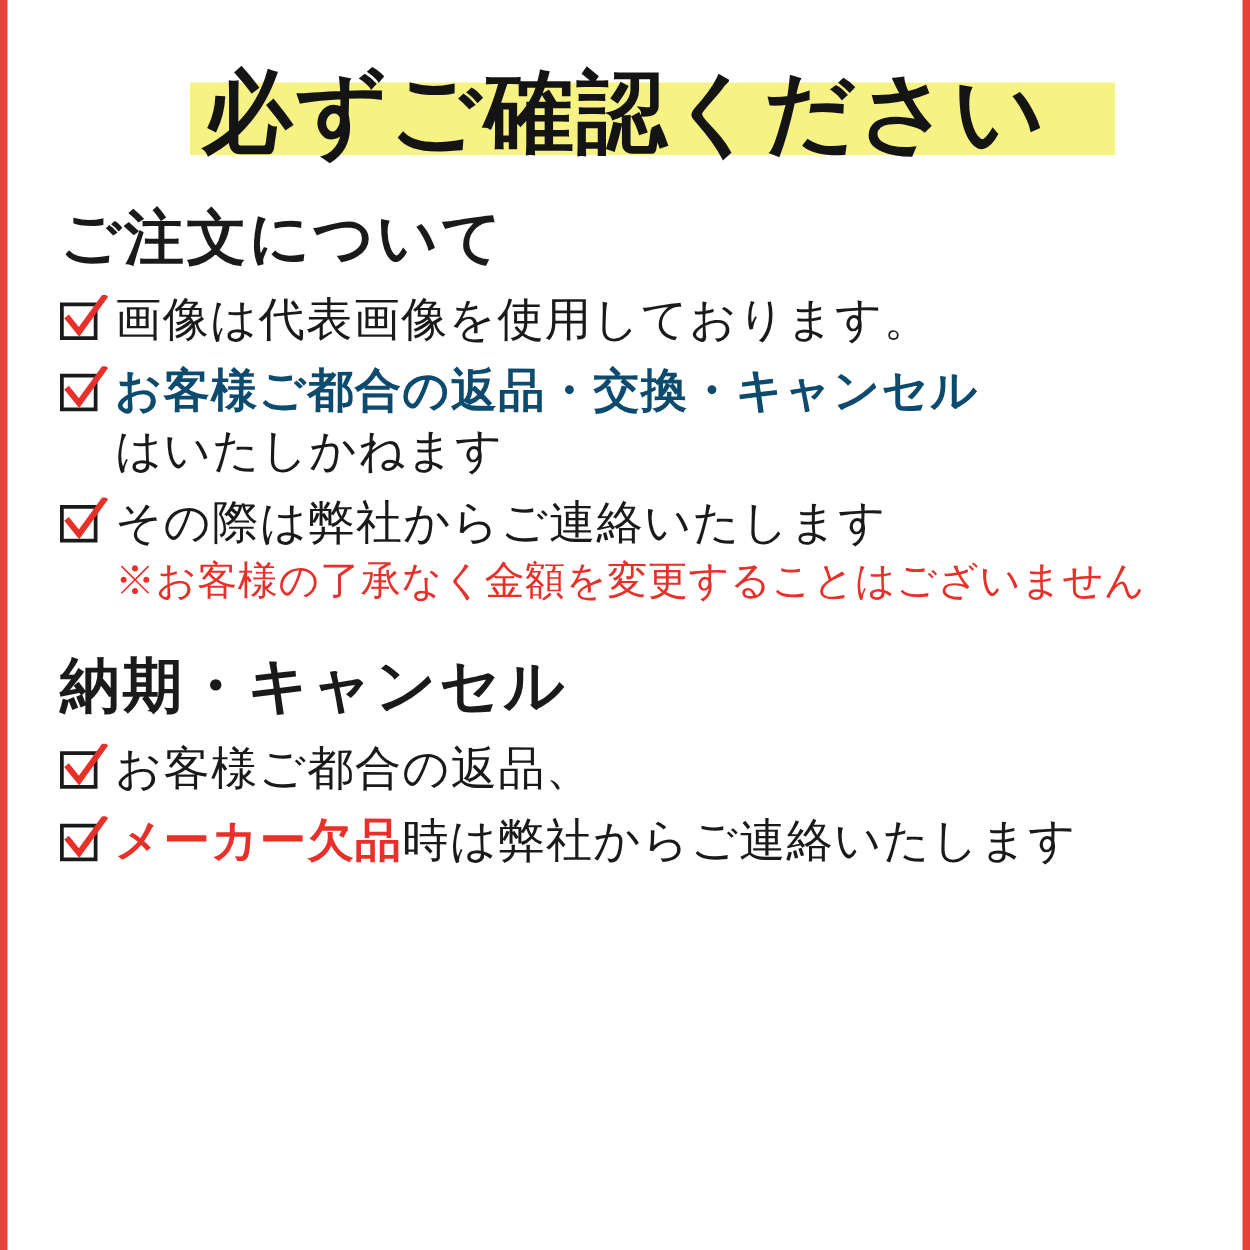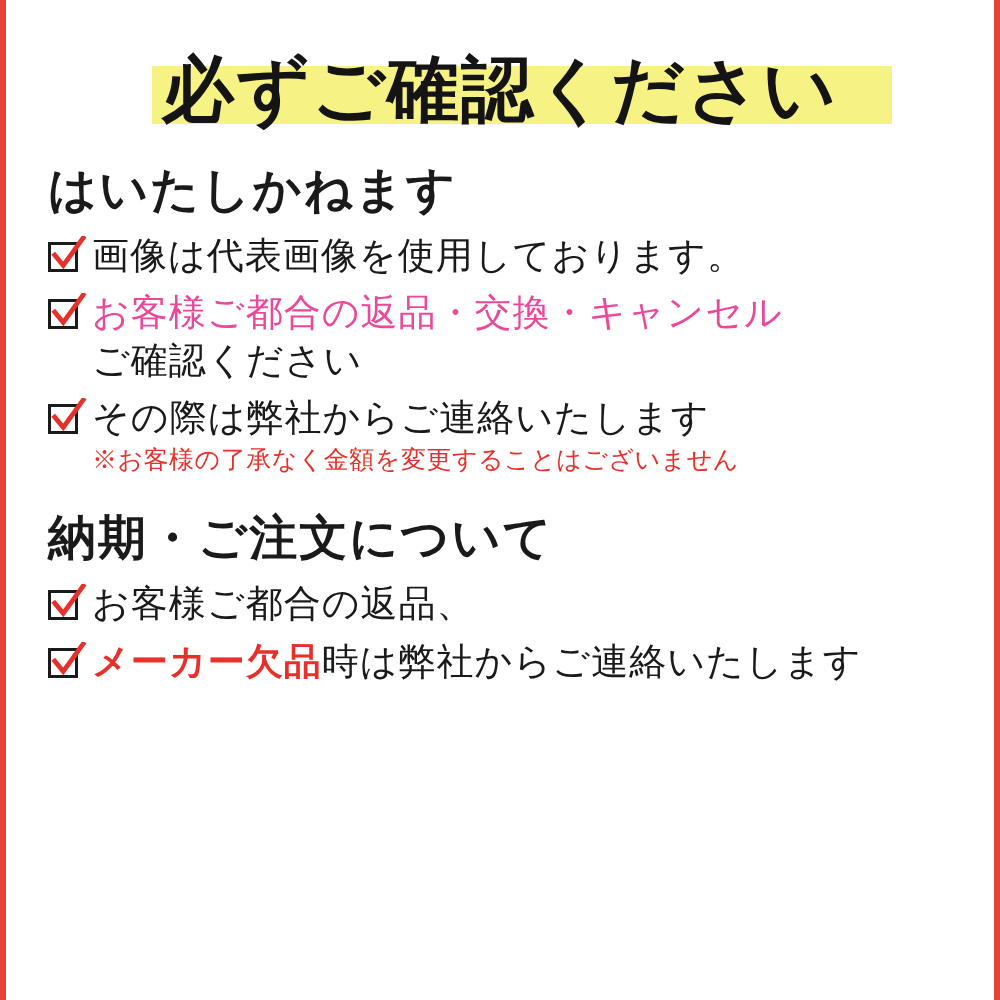--- a/index.html
+++ b/index.html
@@ -109,48 +109,48 @@
   }
   .line {
     font-family: "DejaVu Serif", "Liberation Serif", serif;
     font-size: 37px;
     line-height: 1.28;
     color: #1a1a1a;
     letter-spacing: 1px;
     white-space: nowrap;
   }
   .line.red {
-    color: #ec4899;
-    font-weight: 400;
+    color: #0c4a6e;
+    font-weight: 700;
   }
   .line .red-seg {
     color: #e8302a;
     font-weight: 700;
   }
   .note {
     font-family: "DejaVu Serif", "Liberation Serif", serif;
-    font-size: 25px;
+    font-size: 32px;
     color: #e8302a;
     letter-spacing: 0.5px;
     margin-top: 2px;
     white-space: nowrap;
   }
 </style>
 </head>
 <body>
 
 <div class="page">
   <div class="inner">
 
     <div class="title-wrap">
       <div class="title-highlight"></div>
       <div class="title-text">必ずご確認ください</div>
     </div>
 
-    <div class="section-heading">はいたしかねます</div>
+    <div class="section-heading">ご注文について</div>
 
     <div class="item">
       <div class="check">
         <div class="box"></div>
         <svg class="tick" viewBox="0 0 40 40" aria-hidden="true">
             <path d="M6 20 L15 31 L36 2" fill="none" stroke="#e8302a" stroke-width="5" stroke-linecap="square"></path>
           </svg>
       </div>
       <div class="lines">
         <div class="line">画像は代表画像を使用しております。</div>
@@ -159,38 +159,38 @@
 
     <div class="item">
       <div class="check">
         <div class="box"></div>
         <svg class="tick" viewBox="0 0 40 40" aria-hidden="true">
             <path d="M6 20 L15 31 L36 2" fill="none" stroke="#e8302a" stroke-width="5" stroke-linecap="square"></path>
           </svg>
       </div>
       <div class="lines">
         <div class="line red">お客様ご都合の返品・交換・キャンセル</div>
-        <div class="line">ご確認ください</div>
+        <div class="line">はいたしかねます</div>
       </div>
     </div>
 
     <div class="item">
       <div class="check">
         <div class="box"></div>
         <svg class="tick" viewBox="0 0 40 40" aria-hidden="true">
             <path d="M6 20 L15 31 L36 2" fill="none" stroke="#e8302a" stroke-width="5" stroke-linecap="square"></path>
           </svg>
       </div>
       <div class="lines">
         <div class="line">その際は弊社からご連絡いたします</div>
         <div class="note">※お客様の了承なく金額を変更することはございません</div>
       </div>
     </div>
 
-    <div class="section-heading second">納期・ご注文について</div>
+    <div class="section-heading second">納期・キャンセル</div>
 
     <div class="item">
       <div class="check">
         <div class="box"></div>
         <svg class="tick" viewBox="0 0 40 40" aria-hidden="true">
             <path d="M6 20 L15 31 L36 2" fill="none" stroke="#e8302a" stroke-width="5" stroke-linecap="square"></path>
           </svg>
       </div>
       <div class="lines">
         <div class="line">お客様ご都合の返品、</div>

